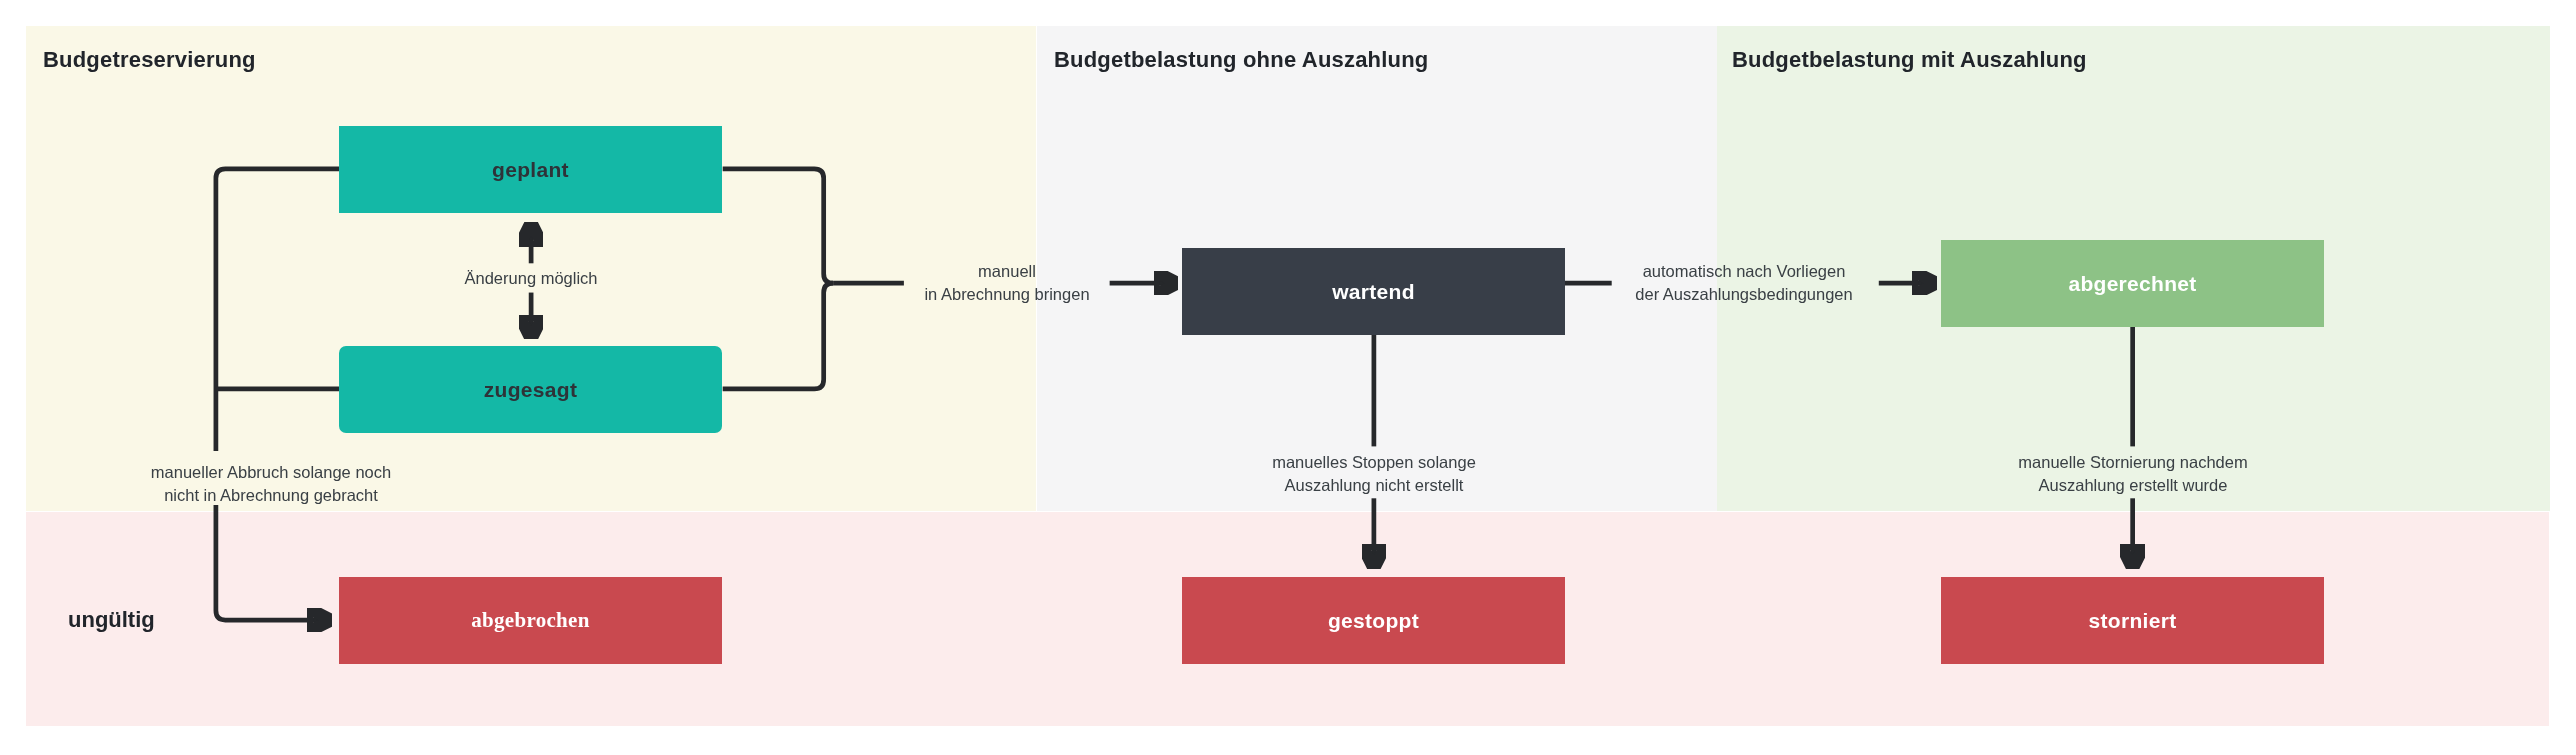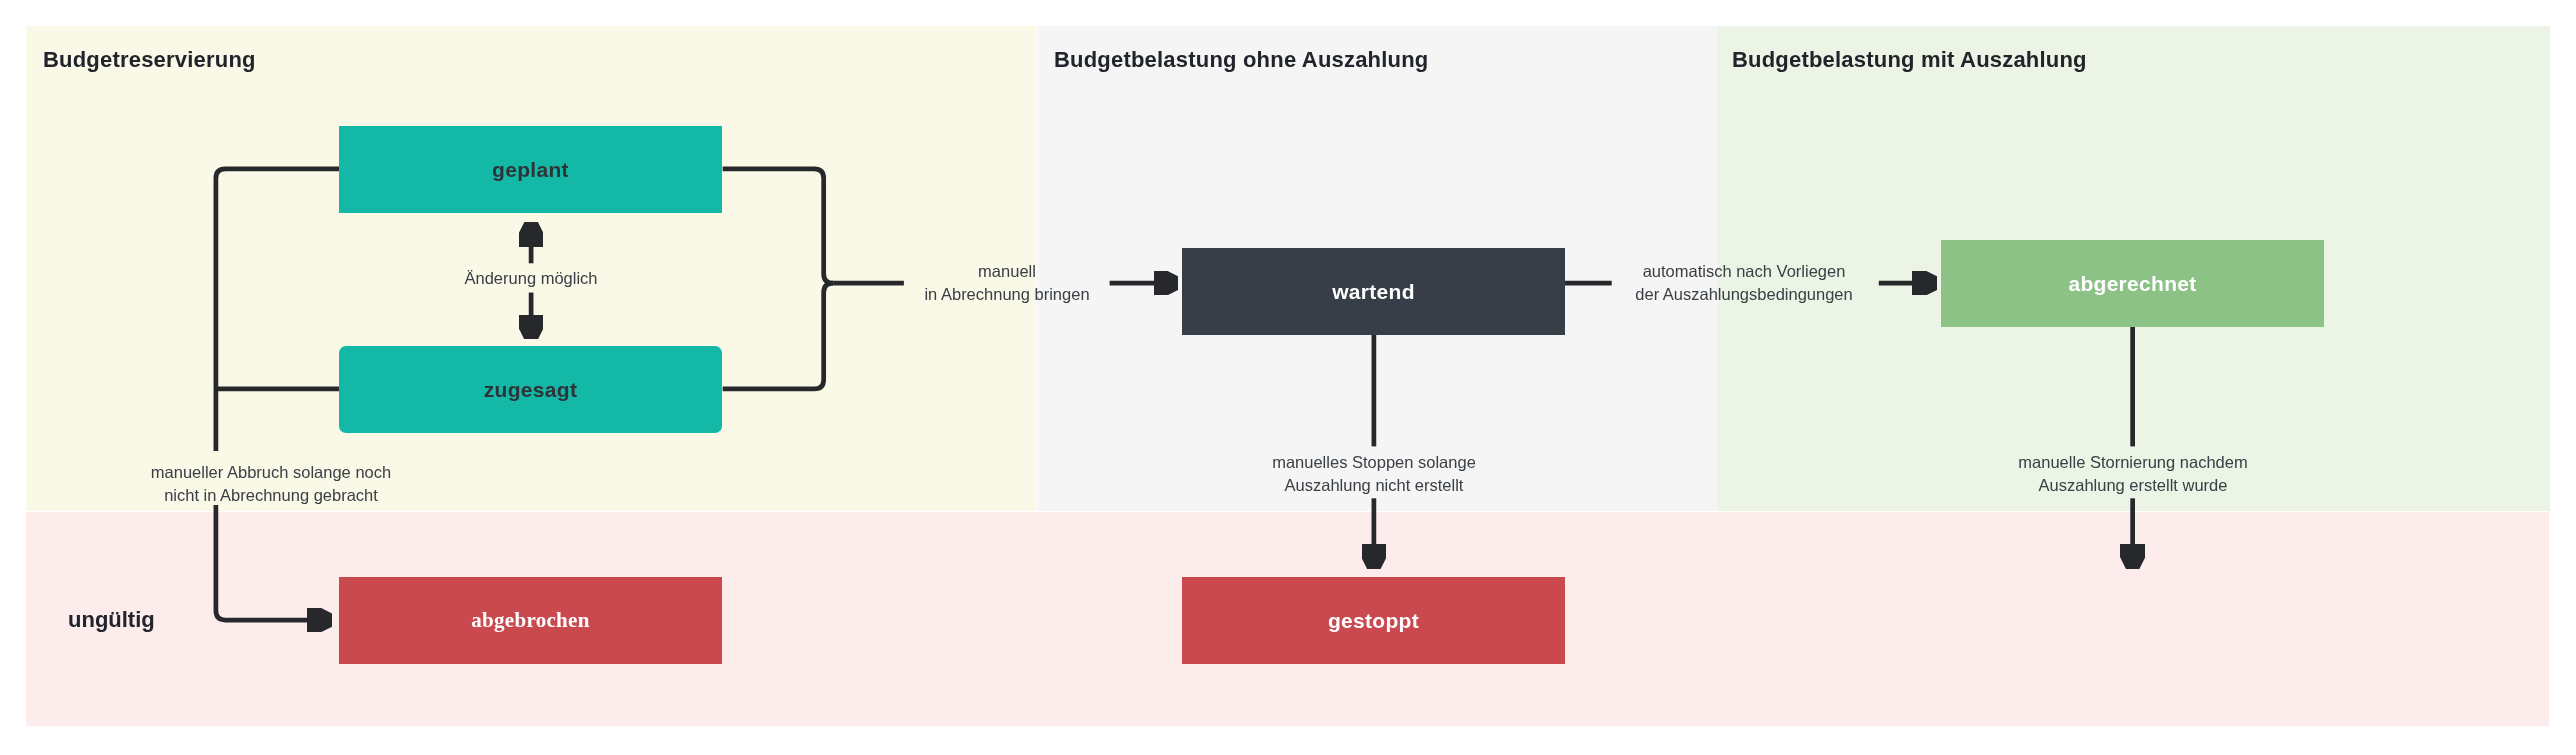--- a/index.html
+++ b/index.html
@@ -119,20 +119,23 @@
   </div>
   <div class="node fill-slate node-light-text n-wartend">
     <span>wartend</span>
   </div>
   <div class="node fill-red node-light-text n-gestoppt">
     <span>gestoppt</span>
   </div>
   <div class="node fill-green node-light-text n-abgerechnet">
     <span>abgerechnet</span>
   </div>
+  <div class="node fill-red node-light-text n-storniert">
+    <span>storniert</span>
+  </div>
 
   <div class="edge-label lbl-aenderung">Änderung möglich</div>
   <div class="edge-label lbl-abbruch">manueller Abbruch solange noch
 nicht in Abrechnung gebracht</div>
   <div class="edge-label lbl-abrechnung">manuell
 in Abrechnung bringen</div>
   <div class="edge-label lbl-automatisch">automatisch nach Vorliegen
 der Auszahlungsbedingungen</div>
   <div class="edge-label lbl-stoppen">manuelles Stoppen solange
 Auszahlung nicht erstellt</div>

